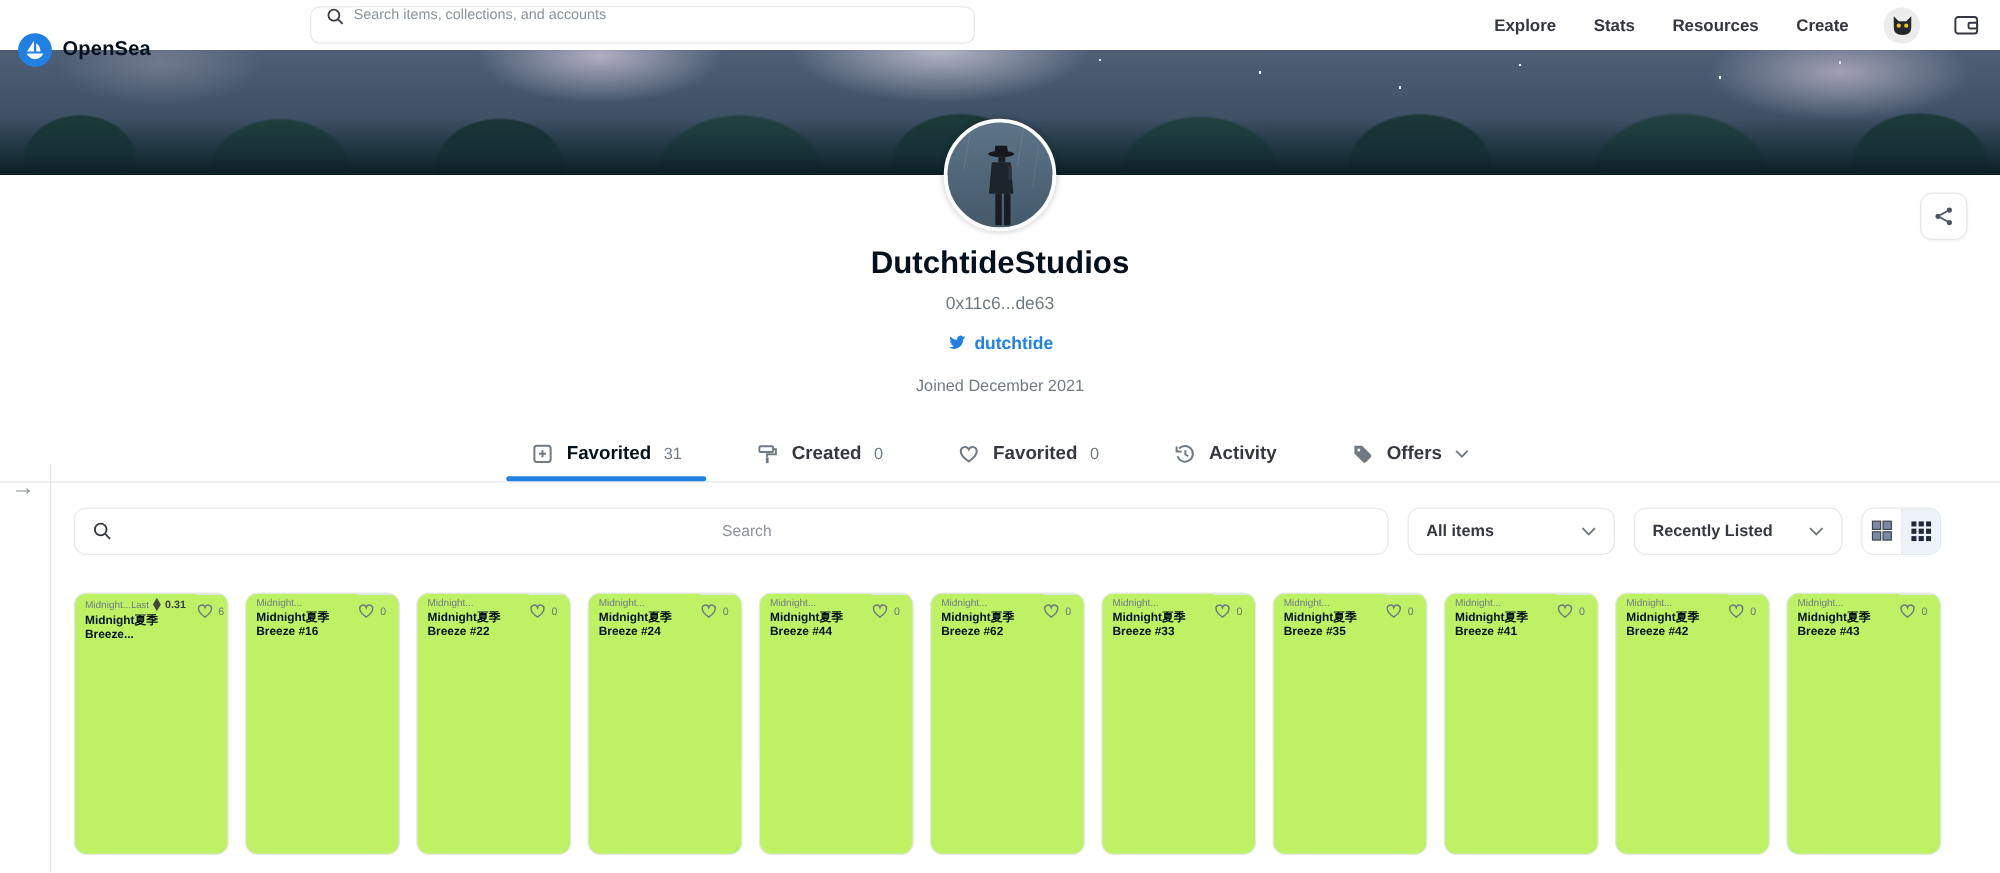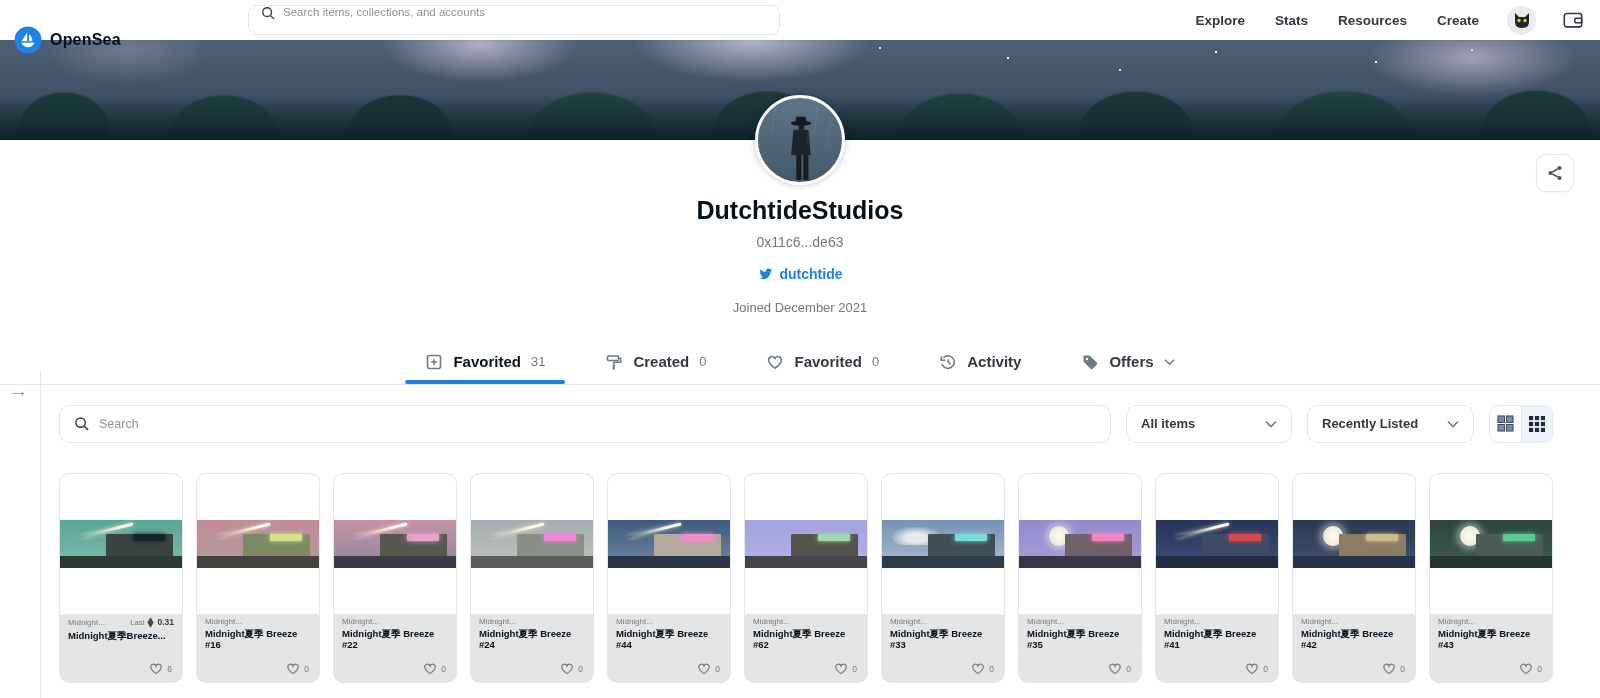--- a/index.html
+++ b/index.html
@@ -78,35 +78,35 @@
 
   
   .side-divider { position:absolute; left:40px; top:371px; bottom:0; width:1px; background:#e5e8eb; }
   .side-arrow { position:absolute; left:9px; top:380px; font-size:19px; color:#8a939b; cursor:pointer; }
 
   
   .filter-row { margin:20px 47px 0 59px; display:flex; gap:15px; height:38px; }
   .filter-search { flex:1; display:flex; align-items:center; gap:10px; padding:0 14px;
     border:1px solid #e5e8eb; border-radius:10px; background:#fff; }
   .filter-search input { border:none; outline:none; flex:1; font-size:12.5px;
-    font-family:"Liberation Sans", sans-serif; color:#0369a1; }
+    font-family:"Liberation Sans", sans-serif; color:#0369a1;text-align:center; }
   .filter-search input::placeholder { color:#8a939b; }
   .select { display:flex; align-items:center; justify-content:space-between;
     border:1px solid #e5e8eb; border-radius:10px; background:#fff; padding:0 14px;
     font-size:13px; font-weight:bold; color:#353840; cursor:pointer; }
   .select-cat { width:166px; } .select-sort { width:167px; }
   .view-toggle { width:64px; display:flex; border:1px solid #e5e8eb; border-radius:10px; overflow:hidden; }
   .vt-btn { flex:1; display:flex; align-items:center; justify-content:center; background:#fff; cursor:pointer; }
   .vt-btn + .vt-btn { border-left:1px solid #e5e8eb; }
   .vt-btn.selected { background:#edf3f8; }
 
   
   .grid { margin:30px 0 0 59px; display:grid; grid-template-columns:repeat(11,124px); gap:13px; }
-  .card { height:210px; border:1px solid #e5e8eb; border-radius:10px; background:#e5e5e5;
-    overflow:hidden; display:flex; flex-direction:column; cursor:pointer; }
+  .card { height:210px; border:1px solid #e5e8eb; border-radius:10px; background:#bef264;
+    overflow:hidden; display:flex; flex-direction:row; cursor:pointer; }
   .card-img { height:140px; display:flex; align-items:center; background:#fff; }
   .art { position:relative; width:100%; height:48px; overflow:hidden; }
   .art-ground { position:absolute; left:0; right:0; bottom:0; height:12px; }
   .art-building { position:absolute; right:7%; bottom:10px; width:55%; height:24px; border-radius:1px; }
   .art-sign { position:absolute; right:14%; bottom:27px; width:26%; height:7px; border-radius:1px; }
   .art-moon { position:absolute; left:24%; top:5px; width:22px; height:22px; border-radius:50%;
     background:radial-gradient(#fdfdf3,#eceadb 60%, rgba(236,234,219,0) 72%);
     box-shadow:0 0 9px rgba(255,255,245,.85); }
   .art-cloud { position:absolute; left:8%; top:7px; width:48px; height:18px; border-radius:12px;
     background:radial-gradient(ellipse at 50% 60%, #e9ecef 30%, rgba(233,236,239,0) 78%); }

